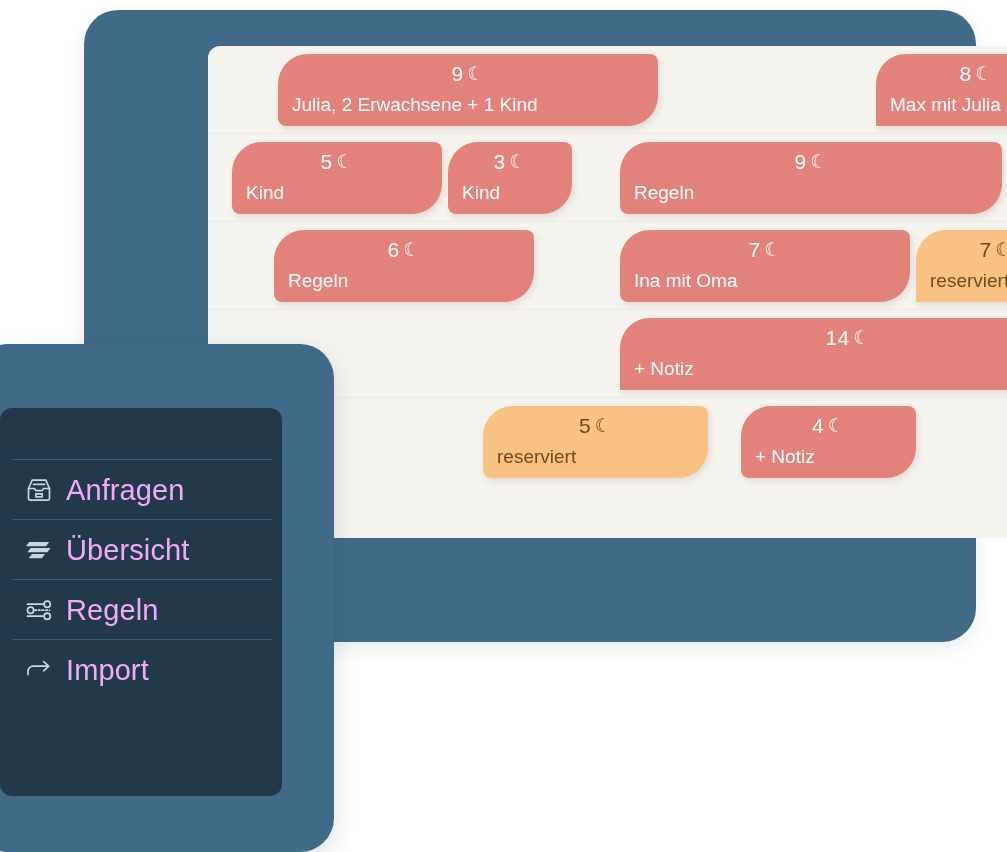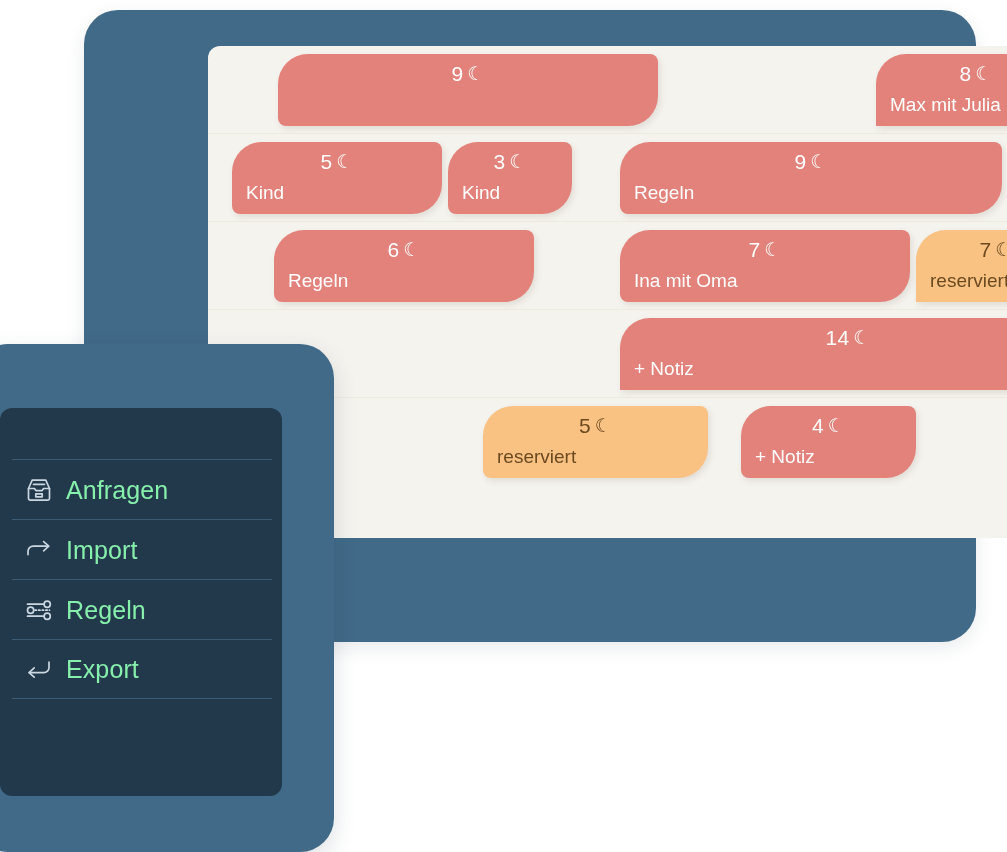--- a/index.html
+++ b/index.html
@@ -139,35 +139,36 @@
   .menu-item.last { border-bottom: 1.2px solid #3A5B75; }
   .menu-icon {
     width: 54px;
     min-width: 54px;
     display: flex;
     align-items: center;
     justify-content: center;
     color: #CBD7E0;
   }
   .menu-label {
-    font-size: 25px;
-    color: #86efac;
+    font-size: 29px;
+    color: #f0abfc;
     letter-spacing: 0.1px;
     line-height: 28px;
   }
 </style>
 </head>
 <body>
 
 <div id="calendar-frame">
   <div id="calendar-card">
     <div id="calendar-rows">
         <div class="cal-row" style="top: 0px;">
           <div class="bar red" title="Julia, 2 Erwachsene + 1 Kind" style="left: 70px; width: 380px; top: 8px;">
             <div class="bar-count">9<span class="moon">☾</span></div>
+            <div class="bar-name">Julia, 2 Erwachsene + 1 Kind</div>
           </div>
           <div class="bar red clip-right" title="Max mit Hund" style="left: 668px; width: 200px; top: 8px;">
             <div class="bar-count">8<span class="moon">☾</span></div>
             <div class="bar-name">Max mit Julia</div>
           </div>
         </div>
         <div class="cal-row" style="top: 88px;">
           <div class="bar red" title="Jana" style="left: 24px; width: 210px; top: 8px;">
             <div class="bar-count">5<span class="moon">☾</span></div>
             <div class="bar-name">Kind</div>
@@ -225,43 +226,44 @@
               <path stroke="currentColor" fill="none" stroke-width="1.7" stroke-linecap="round" stroke-linejoin="round" d="M4.5 12.5 V22.5 A1.6 1.6 0 0 0 6.1 24.1 H23.9 A1.6 1.6 0 0 0 25.5 22.5 V12.5 H19.6 L18.1 14.6 H11.9 L10.4 12.5 Z"></path>
               <path stroke="currentColor" fill="none" stroke-width="1.7" stroke-linecap="round" stroke-linejoin="round" d="M9.5 8.3 H20.5"></path>
               <rect stroke="currentColor" fill="none" stroke-width="1.7" stroke-linecap="round" stroke-linejoin="round" x="11.8" y="17.8" width="6.4" height="3"></rect>
             </svg>
           </span>
           <span class="menu-label">Anfragen</span>
         </div>
         <div class="menu-item">
           <span class="menu-icon">
             <svg width="30" height="28" viewBox="0 0 30 28">
-              <path stroke="currentColor" fill="none" stroke-width="1.7" stroke-linecap="round" stroke-linejoin="round" d="M4.0 18.6 V15.4 A5.2 5.2 0 0 1 9.2 10.2 H24.2"></path>
-              <path stroke="currentColor" fill="none" stroke-width="1.7" stroke-linecap="round" stroke-linejoin="round" d="M19.6 5.6 L24.8 10.2 L19.6 14.8"></path>
-            </svg>
-          </span>
-          <span class="menu-label">Import</span>
+              <path fill="currentColor" d="M5.2 6.0 H25.2 L22.0 10.3 H2.0 Z"></path>
+              <path fill="currentColor" d="M6.6 12.0 H26.6 L23.4 16.3 H3.4 Z"></path>
+              <path fill="currentColor" d="M8.0 18.0 H21.0 L17.8 22.3 H4.8 Z"></path>
+            </svg>
+          </span>
+          <span class="menu-label">Übersicht</span>
         </div>
         <div class="menu-item">
           <span class="menu-icon">
             <svg width="30" height="28" viewBox="0 0 30 28">
               <path stroke="currentColor" fill="none" stroke-width="1.7" stroke-linecap="round" stroke-linejoin="round" d="M3.5 8.2 H19.5"></path>
               <circle stroke="currentColor" fill="none" stroke-width="1.7" stroke-linecap="round" stroke-linejoin="round" cx="23.2" cy="8.2" r="3.1"></circle>
               <circle stroke="currentColor" fill="none" stroke-width="1.7" stroke-linecap="round" stroke-linejoin="round" cx="6.6" cy="14.2" r="3.1"></circle>
               <path stroke="currentColor" fill="none" stroke-width="1.7" stroke-linecap="round" stroke-linejoin="round" stroke-dasharray="1.4 2.2" d="M11.0 14.2 H25.5"></path>
               <path stroke="currentColor" fill="none" stroke-width="1.7" stroke-linecap="round" stroke-linejoin="round" d="M3.5 20.2 H19.5"></path>
               <circle stroke="currentColor" fill="none" stroke-width="1.7" stroke-linecap="round" stroke-linejoin="round" cx="23.2" cy="20.2" r="3.1"></circle>
             </svg>
           </span>
           <span class="menu-label">Regeln</span>
         </div>
-        <div class="menu-item last">
-          <span class="menu-icon">
-            <svg width="30" height="28" viewBox="0 0 30 28">
-              <path stroke="currentColor" fill="none" stroke-width="1.7" stroke-linecap="round" stroke-linejoin="round" d="M25.0 7.2 V12.4 A5.2 5.2 0 0 1 19.8 17.6 H5.4"></path>
-              <path stroke="currentColor" fill="none" stroke-width="1.7" stroke-linecap="round" stroke-linejoin="round" d="M10.2 12.9 L5.0 17.6 L10.2 22.2"></path>
-            </svg>
-          </span>
-          <span class="menu-label">Export</span>
+        <div class="menu-item">
+          <span class="menu-icon">
+            <svg width="30" height="28" viewBox="0 0 30 28">
+              <path stroke="currentColor" fill="none" stroke-width="1.7" stroke-linecap="round" stroke-linejoin="round" d="M4.0 18.6 V15.4 A5.2 5.2 0 0 1 9.2 10.2 H24.2"></path>
+              <path stroke="currentColor" fill="none" stroke-width="1.7" stroke-linecap="round" stroke-linejoin="round" d="M19.6 5.6 L24.8 10.2 L19.6 14.8"></path>
+            </svg>
+          </span>
+          <span class="menu-label">Import</span>
         </div>
       </nav>
   </div>
 </div>
 
 </body></html>

